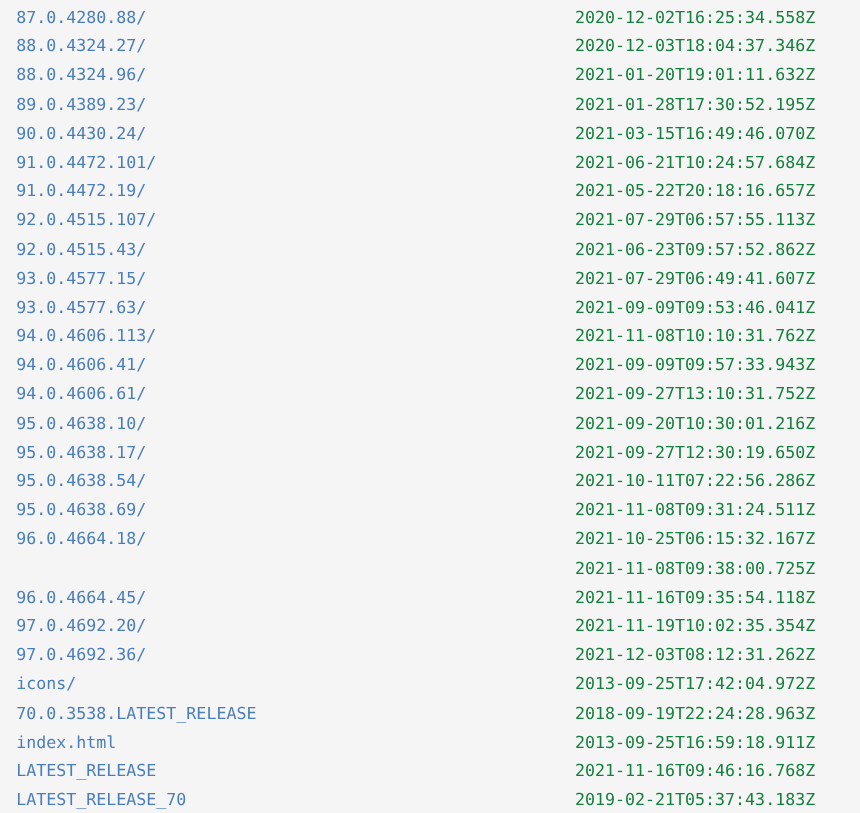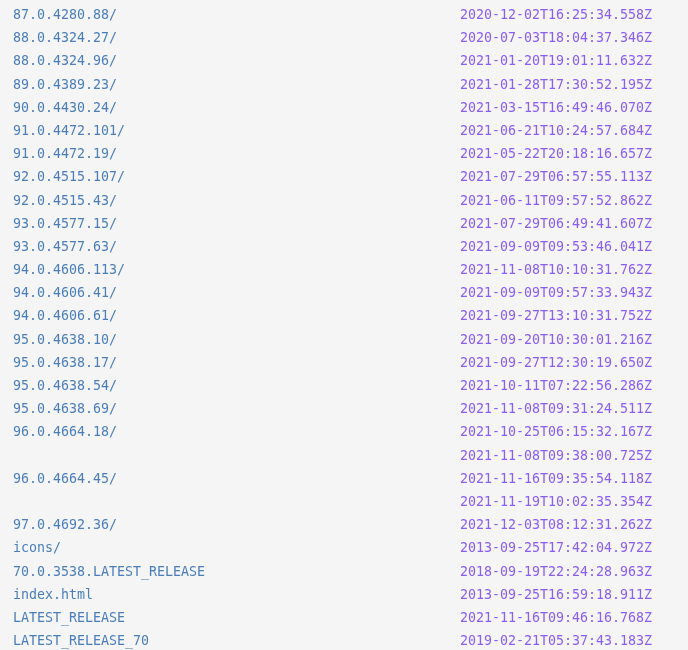--- a/index.html
+++ b/index.html
@@ -34,36 +34,36 @@
     color: #4a7ebb;
     font-size: 13.3px;
     letter-spacing: 0px;
     text-decoration: none;
     cursor: pointer;
   }
   .mtime {
     position: absolute;
     left: 460px;
     top: 0;
-    color: #8b5cf6;
+    color: #15803d;
     font-size: 13.3px;
     letter-spacing: 0px;
   }
 </style>
 </head>
 <body>
 
 <div id="listing">
     <div class="row">
       <a class="name" href="#">87.0.4280.88/</a>
       <span class="mtime">2020-12-02T16:25:34.558Z</span>
     </div>
     <div class="row">
       <a class="name" href="#">88.0.4324.27/</a>
-      <span class="mtime">2020-07-03T18:04:37.346Z</span>
+      <span class="mtime">2020-12-03T18:04:37.346Z</span>
     </div>
     <div class="row">
       <a class="name" href="#">88.0.4324.96/</a>
       <span class="mtime">2021-01-20T19:01:11.632Z</span>
     </div>
     <div class="row">
       <a class="name" href="#">89.0.4389.23/</a>
       <span class="mtime">2021-01-28T17:30:52.195Z</span>
     </div>
     <div class="row">
@@ -77,21 +77,21 @@
     <div class="row">
       <a class="name" href="#">91.0.4472.19/</a>
       <span class="mtime">2021-05-22T20:18:16.657Z</span>
     </div>
     <div class="row">
       <a class="name" href="#">92.0.4515.107/</a>
       <span class="mtime">2021-07-29T06:57:55.113Z</span>
     </div>
     <div class="row">
       <a class="name" href="#">92.0.4515.43/</a>
-      <span class="mtime">2021-06-11T09:57:52.862Z</span>
+      <span class="mtime">2021-06-23T09:57:52.862Z</span>
     </div>
     <div class="row">
       <a class="name" href="#">93.0.4577.15/</a>
       <span class="mtime">2021-07-29T06:49:41.607Z</span>
     </div>
     <div class="row">
       <a class="name" href="#">93.0.4577.63/</a>
       <span class="mtime">2021-09-09T09:53:46.041Z</span>
     </div>
     <div class="row">
@@ -127,20 +127,21 @@
       <span class="mtime">2021-10-25T06:15:32.167Z</span>
     </div>
     <div class="row">
       <span class="mtime">2021-11-08T09:38:00.725Z</span>
     </div>
     <div class="row">
       <a class="name" href="#">96.0.4664.45/</a>
       <span class="mtime">2021-11-16T09:35:54.118Z</span>
     </div>
     <div class="row">
+      <a class="name" href="#">97.0.4692.20/</a>
       <span class="mtime">2021-11-19T10:02:35.354Z</span>
     </div>
     <div class="row">
       <a class="name" href="#">97.0.4692.36/</a>
       <span class="mtime">2021-12-03T08:12:31.262Z</span>
     </div>
     <div class="row">
       <a class="name" href="#">icons/</a>
       <span class="mtime">2013-09-25T17:42:04.972Z</span>
     </div>

